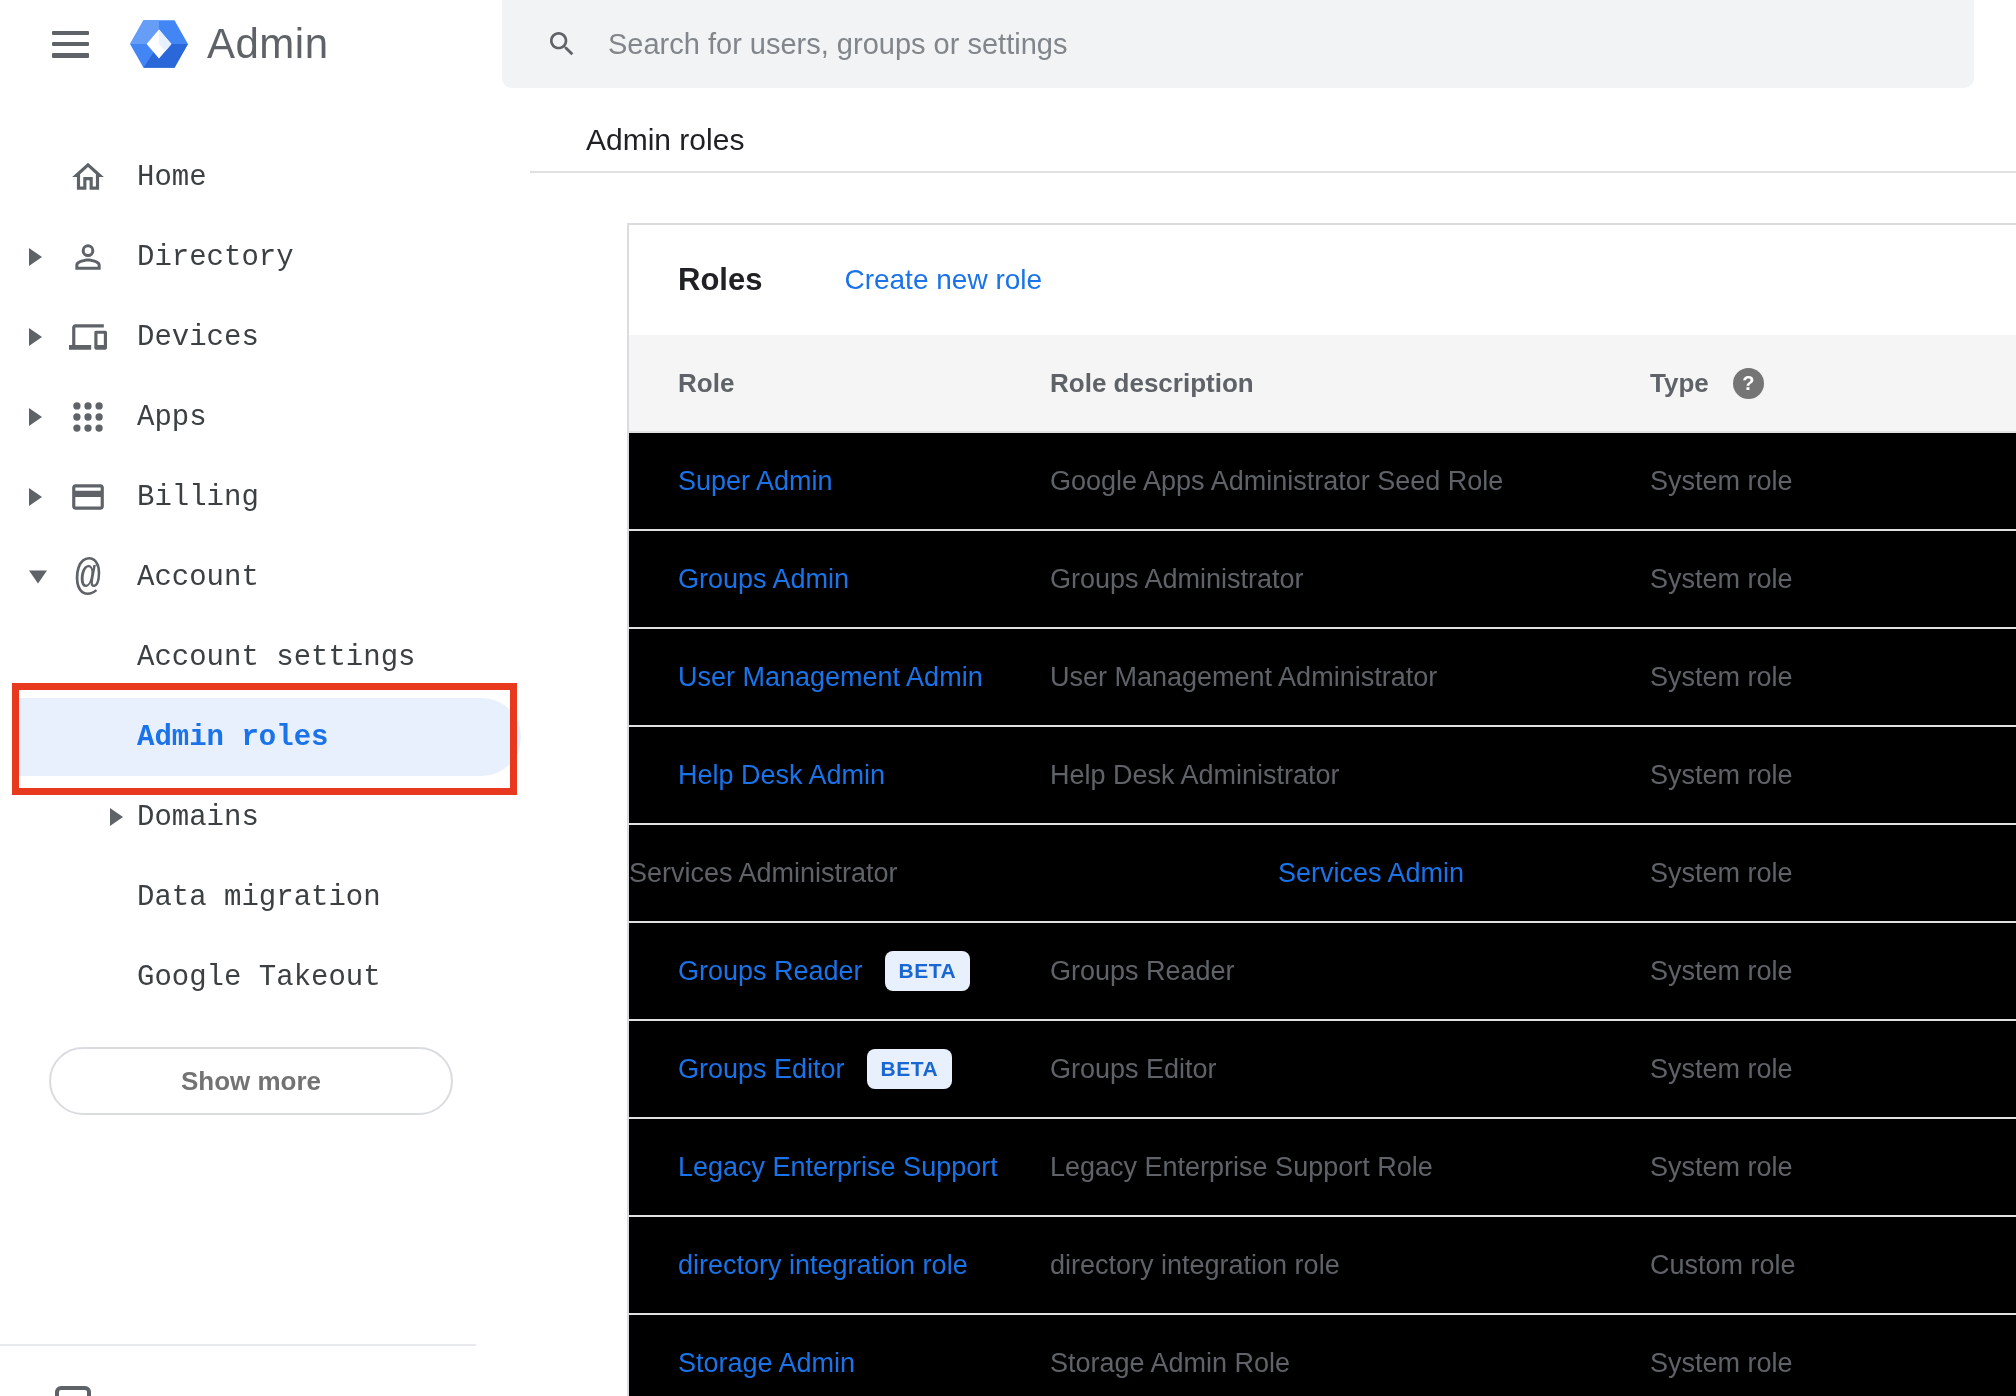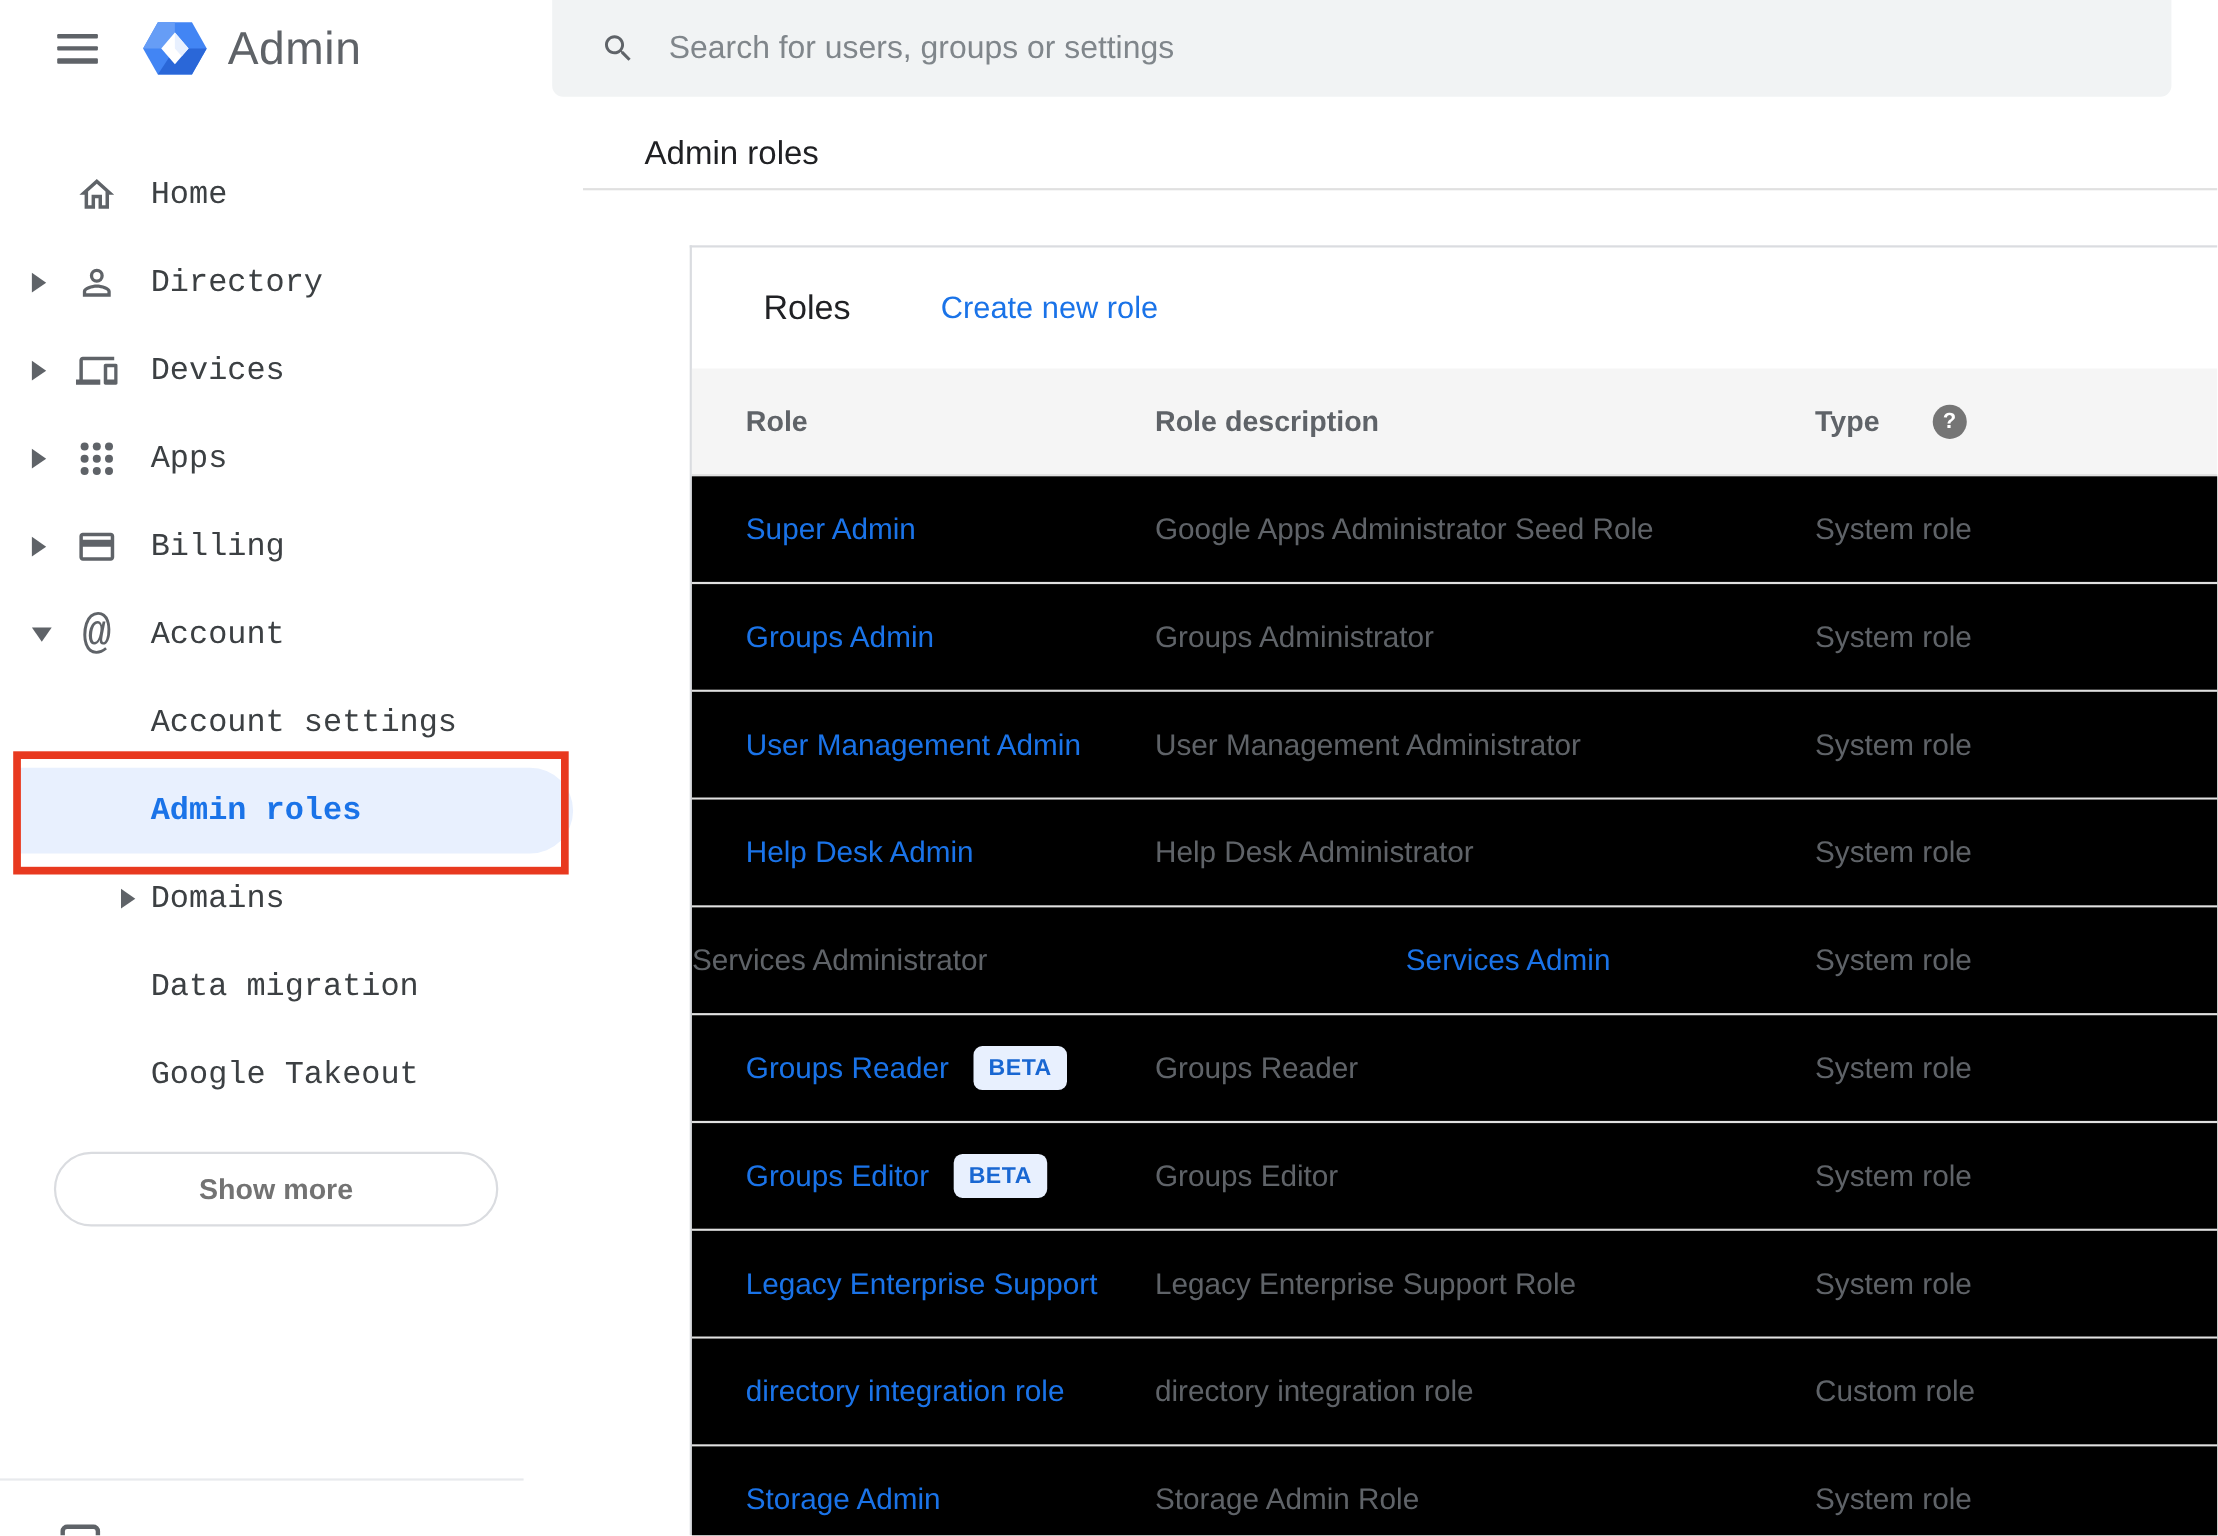--- a/index.html
+++ b/index.html
@@ -41,29 +41,29 @@
   .search-input { margin-left:30px; flex:1; height:60px; background:transparent; border:none; outline:none; font-family:"Liberation Sans",sans-serif; font-size:29px; color:#1d4ed8; }
   .search-input::placeholder { color:#80868b; opacity:1; }
 
   
   .breadcrumb { position:absolute; left:586px; top:116px; height:48px; line-height:48px; font-size:30px; color:#202124; }
   .breadcrumb-divider { position:absolute; left:530px; top:171px; width:1486px; height:2px; background:#e0e0e0; }
 
   
   .card { position:absolute; left:627px; top:223px; width:1389px; height:1174px; background:#fff; border-left:2px solid #dadce0; border-top:2px solid #dadce0; }
   .card-header { height:110px; display:flex; align-items:center; padding-left:49px; }
-  .card-title { font-size:31px; font-weight:normal; color:#202124;margin-left:16px; }
+  .card-title { font-size:31px; font-weight:bold; color:#202124; }
   .create-link { margin-left:82px; font-size:28px; color:#1a73e8; text-decoration:none; cursor:pointer; }
 
   .thead { height:98px; background:#f5f5f5; border-bottom:2px solid #e0e0e0; display:flex; align-items:center; }
   .thead .cell { font-size:26px; font-weight:bold; color:#5f6368; }
   .cell { display:flex; align-items:center; }
   .cell.c-role { width:421px; padding-left:49px;text-align:right; }
   .cell.c-desc { width:600px; }
-  .cell.c-type { flex:1;gap:24px; }
+  .cell.c-type { flex:1; }
   .help-circle { margin-left:24px; width:31px; height:31px; border-radius:50%; background:#757575; color:#fff; font-size:20px; font-weight:bold; display:flex; align-items:center; justify-content:center; cursor:pointer; }
 
   .trow { height:98px; border-bottom:2px solid #e0e0e0; display:flex; align-items:center; background:#000000; }
   .role-link { font-size:27px; color:#1a73e8; text-decoration:none; cursor:pointer; white-space:nowrap; }
   .beta-badge { margin-left:22px; background:#e8f0fe; color:#1967d2; font-size:21px; font-weight:bold; letter-spacing:0.5px; padding:8px 14px; border-radius:8px; }
   .cell.c-desc .txt, .cell.c-type .txt { font-size:27px; color:#5f6368; white-space:nowrap; }
 </style>
 </head>
 <body>
 

